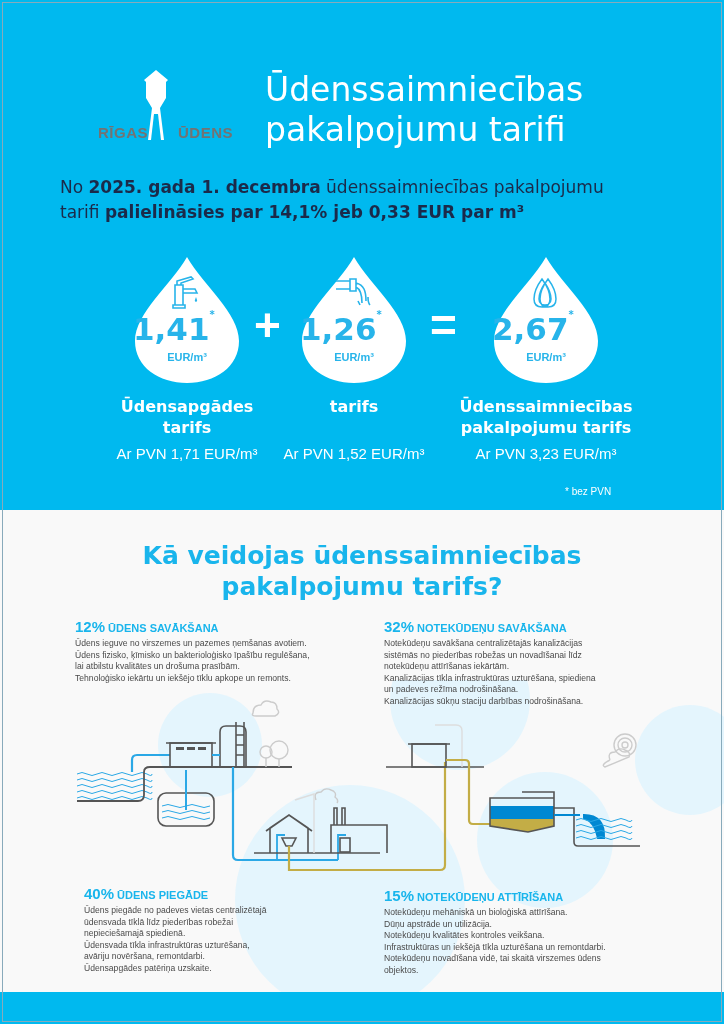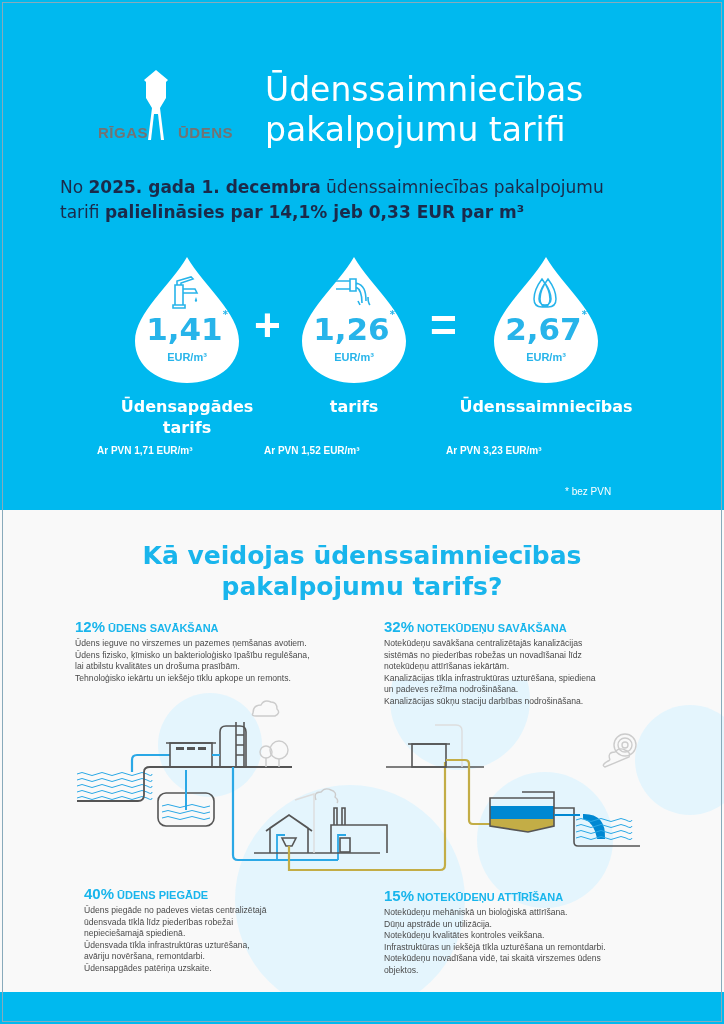--- a/index.html
+++ b/index.html
@@ -7,27 +7,27 @@
   .top{position:absolute;left:0;top:0;width:724px;height:510px;background:#00b9ef;}
   .bottom-band{position:absolute;left:0;top:992px;width:724px;height:32px;background:#00b9ef;}
   .frame{position:absolute;left:2px;top:2px;width:718px;height:1018px;border:1px solid #8ab;pointer-events:none;}
   .logo{position:absolute;left:90px;top:68px;width:150px;height:80px;}
   .logo-text{position:absolute;top:123px;font-weight:bold;font-size:15px;color:#737373;letter-spacing:0.5px;}
   .title{position:absolute;left:265px;top:70px;color:#fff;font-size:33px;line-height:40px;font-family:"DejaVu Sans",sans-serif;font-weight:500;}
   .subtitle{position:absolute;left:60px;width:604px;top:175px;text-align:left;color:#1b2a4a;font-size:17px;line-height:25px;font-family:"DejaVu Sans",sans-serif;}
   .subtitle b{font-weight:bold;}
   .drop{position:absolute;width:108px;height:130px;}
   .drop svg{position:absolute;left:0;top:0;}
-  .drop .val{position:absolute;left:0;width:108px;top:56px;text-align:center;color:#27b4ea;font-size:31px;font-weight:bold;font-family:"DejaVu Sans",sans-serif;}
+  .drop .val{position:absolute;left:0;width:108px;top:56px;text-align:left;color:#27b4ea;font-size:31px;font-weight:bold;font-family:"DejaVu Sans",sans-serif;}
   .drop .val sup{font-size:10px;vertical-align:top;position:relative;top:-2px;}
   .drop .unit{position:absolute;left:0;width:108px;top:96px;text-align:center;color:#27b4ea;font-size:11px;font-weight:bold;}
   .drop .icon{position:absolute;left:34px;top:20px;width:40px;height:34px;}
   .op{position:absolute;color:#fff;font-weight:bold;font-size:46px;line-height:46px;}
   .tlabel{position:absolute;text-align:center;color:#fff;font-weight:bold;font-size:16px;line-height:21px;font-family:"DejaVu Sans",sans-serif;}
-  .tvat{position:absolute;color:#fff;font-size:10px;font-weight:bold;}
+  .tvat{position:absolute;text-align:center;color:#fff;font-size:15px;font-weight:normal;}
   .note{position:absolute;left:565px;top:486px;color:#fff;font-size:10px;}
   .h2{position:absolute;left:100px;width:524px;top:540px;text-align:center;color:#19b5ec;font-size:25px;line-height:31px;font-weight:bold;font-family:"DejaVu Sans",sans-serif;}
   .sec{position:absolute;width:320px;}
   .sec .sh{color:#19b5ec;font-weight:bold;font-size:11px;}
   .sec .sh .pct{font-size:15px;}
   .sec .sb{color:#4a4a4a;font-size:8.6px;line-height:11.5px;margin-top:3px;}
   .sec .sb div{white-space:nowrap;}
   .illu{position:absolute;left:0;top:680px;width:724px;height:330px;}
 </style>
 </head>
@@ -96,20 +96,21 @@
 </div>
 <div class="tvat" style="left:97px;width:180px;top:445px;">Ar PVN 1,71 EUR/m³</div>
 
 <div class="tlabel" style="left:264px;width:180px;top:396px;">
   <div>tarifs</div>
 </div>
 <div class="tvat" style="left:264px;width:180px;top:445px;">Ar PVN 1,52 EUR/m³</div>
 
 <div class="tlabel" style="left:436px;width:220px;top:396px;">
   <div>Ūdenssaimniecības</div>
+  <div>pakalpojumu tarifs</div>
 </div>
 <div class="tvat" style="left:446px;width:200px;top:445px;">Ar PVN 3,23 EUR/m³</div>
 
 <div class="note">* bez PVN</div>
 
 <div class="h2">
   <div>Kā veidojas ūdenssaimniecības</div>
   <div>pakalpojumu tarifs?</div>
 </div>
 

